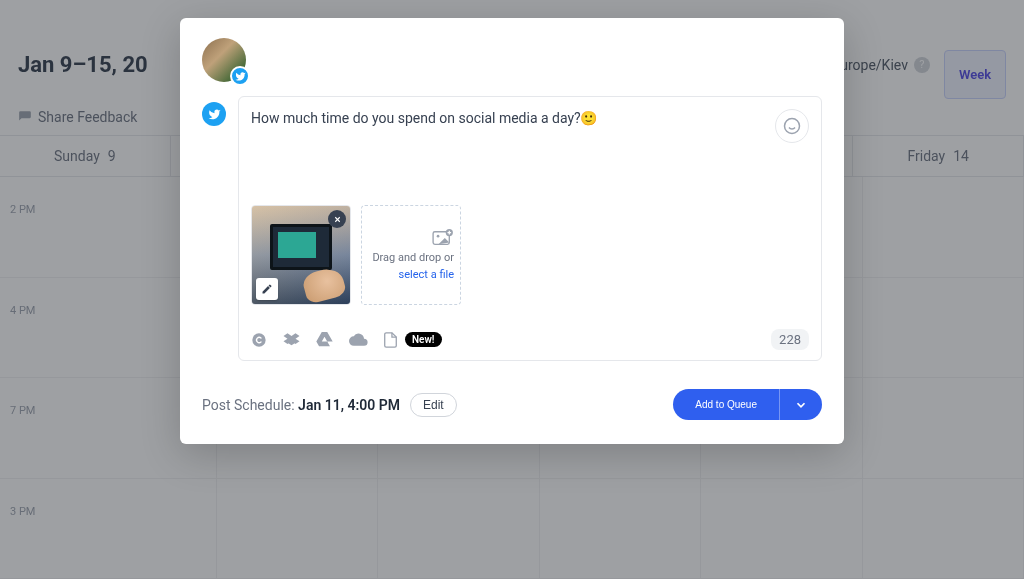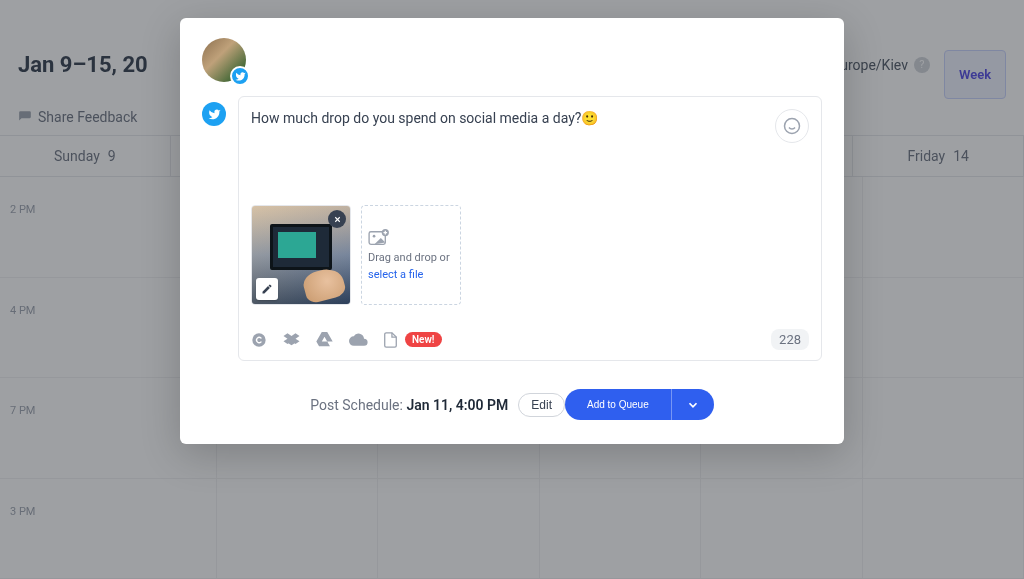--- a/index.html
+++ b/index.html
@@ -285,21 +285,21 @@
     cursor: pointer;
     box-shadow: 0 1px 2px rgba(0,0,0,0.2);
   }
   .dropzone {
     width: 100px;
     height: 100px;
     border: 1px dashed #cbd5e1;
     border-radius: 4px;
     display: flex;
     flex-direction: column;
-    align-items: flex-start;
+    align-items: flex-end;
     justify-content: center;
     text-align: center;
     font-size: 11px;
     color: #6b7280;
     gap: 4px;
     padding: 6px;
     cursor: pointer;
   }
   .dropzone .line2 { font-size: 11px; }
   .dropzone .link { color: #2563eb; font-size: 11px; }
@@ -312,40 +312,40 @@
   }
   .footer-icons {
     display: flex;
     align-items: center;
     gap: 16px;
     color: #9ca3af;
   }
   .footer-icons svg { display: block; }
   .footer-icons .ic { cursor: pointer; display:flex; align-items:center; }
   .new-badge {
-    background: #ef4444;
+    background: #000000;
     color: #fff;
     font-size: 10px;
     font-weight: 600;
     border-radius: 10px;
     padding: 2px 7px;
     margin-left: -8px;
   }
   .char-count {
     background: #f1f3f5;
     color: #6b7280;
     font-size: 13px;
     border-radius: 8px;
     padding: 3px 8px;
   }
 
   .modal-footer {
     display: flex;
     align-items: center;
-    justify-content: center;
+    justify-content: space-between;
     margin-top: 28px;
   }
   .schedule-left {
     display: flex;
     align-items: center;
     gap: 10px;
     font-size: 14px;
     color: #6b7280;
   }
   .schedule-time { color: #1f2937; font-weight: 600; }
@@ -480,21 +480,21 @@
   </div>
 
   <div class="compose-row">
     <div class="side-icon">
       <svg class="twitter-svg" width="13" height="13" viewBox="0 0 24 24">
           <path d="M23 3a10.9 10.9 0 0 1-3.14 1.53A4.48 4.48 0 0 0 12 8.5v1A10.66 10.66 0 0 1 3 4s-4 9 5 13a11.64 11.64 0 0 1-7 2c9 5 20 0 20-11.5a4.5 4.5 0 0 0-.08-.83A7.72 7.72 0 0 0 23 3z"></path>
         </svg>
     </div>
     <div class="compose-box">
       <div class="compose-text">
-        <div class="post-text">How much drop do you spend on social media a day?🙂</div>
+        <div class="post-text">How much time do you spend on social media a day?🙂</div>
         <div class="emoji-btn">
           <svg width="18" height="18" viewBox="0 0 24 24" fill="none" stroke="#9ca3af" stroke-width="2">
               <circle cx="12" cy="12" r="10"></circle>
               <path d="M8 14s1.5 2 4 2 4-2 4-2"></path>
               <line x1="9" y1="9" x2="9.01" y2="9"></line>
               <line x1="15" y1="9" x2="15.01" y2="9"></line>
             </svg>
         </div>
       </div>
 

